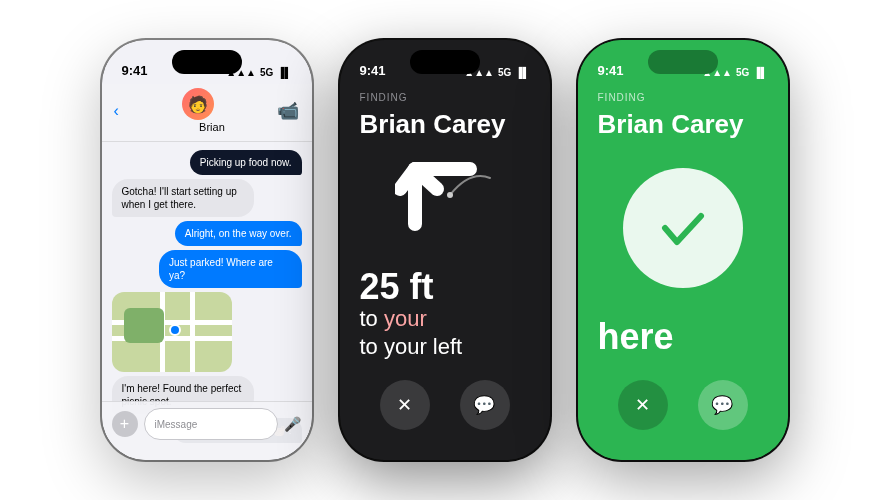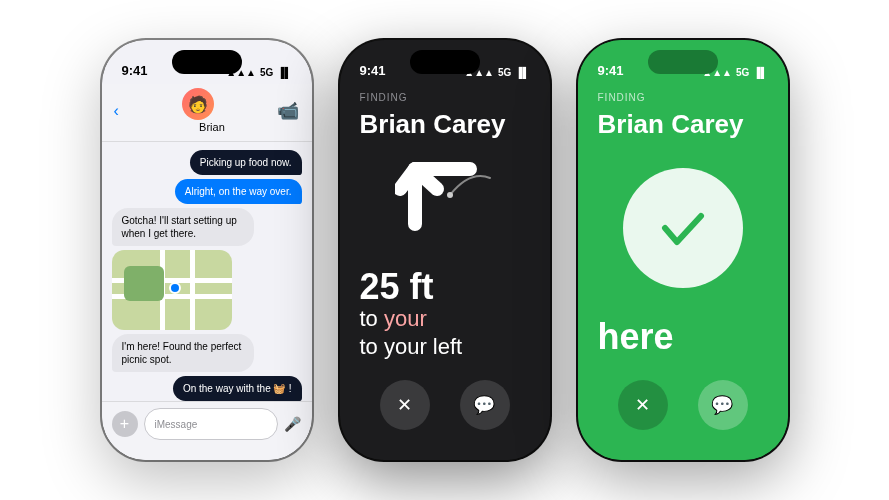--- a/index.html
+++ b/index.html
@@ -470,22 +470,23 @@
           <div class="contact-avatar">
             <span>🧑</span>
           </div>
           <span class="contact-name">Brian</span>
         </div>
         <span class="messages-video">📹</span>
       </div>
 
       <div class="messages-list">
         <div class="msg-bubble msg-sent green">Picking up food now.</div>
+        <div class="msg-bubble msg-received">Gotcha! I'll start setting up when I get there.</div>
         <div class="msg-bubble msg-sent">Alright, on the way over.</div>
-        <div class="msg-bubble msg-received">Gotcha! I'll start setting up when I get there.</div>
+        <div class="msg-bubble msg-sent">Just parked! Where are ya?</div>
 
         <div class="map-bubble">
           <div class="map-img">
             <div class="map-road-h" style="top:35%;"></div>
             <div class="map-road-h" style="top:55%;"></div>
             <div class="map-road-v" style="left:40%;"></div>
             <div class="map-road-v" style="left:65%;"></div>
             <div class="map-park" style="top:20%;left:10%;width:40px;height:35px;"></div>
             <div class="map-pin" style="top:40%;left:48%;"></div>
           </div>

